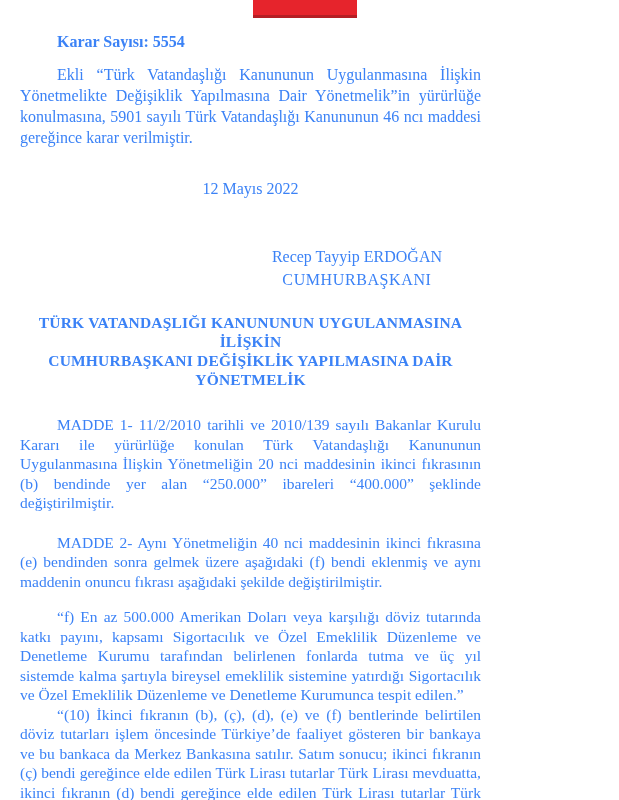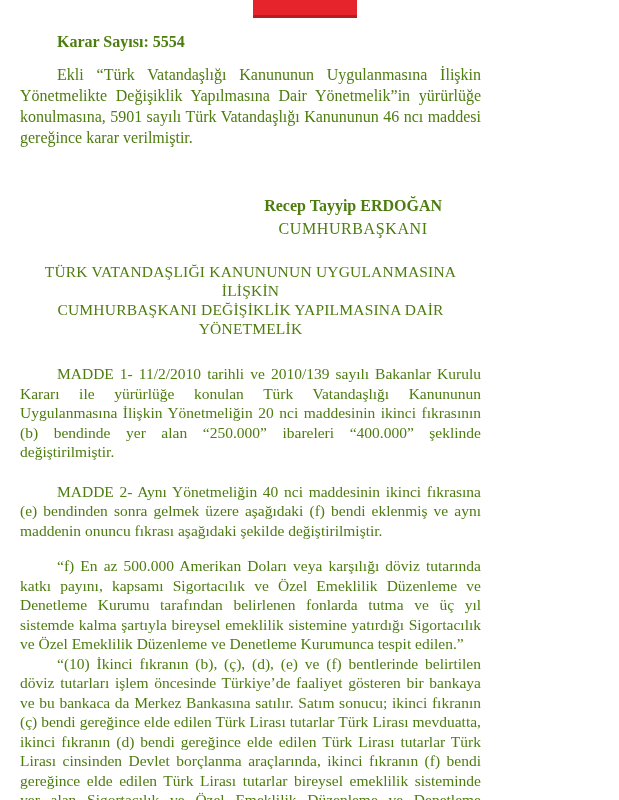--- a/index.html
+++ b/index.html
@@ -2,21 +2,21 @@
 <html><head>
 <meta charset="utf-8">
 <style>
   html, body { margin: 0; padding: 0; background: #fff; }
   .page {
     position: relative;
     width: 501px;
     height: 800px;
     background: #ffffff;
     font-family: "Liberation Serif", serif;
-    color: #4d7c0f;
+    color: #3b82f6;
     overflow: hidden;
   }
   .flag-banner {
     position: absolute;
     top: 0;
     left: 253px;
     width: 104px;
     height: 15px;
     background: #e6242c;
     border-bottom: 3px solid #b51e24;
@@ -43,35 +43,35 @@
     font-size: 16px;
     line-height: 21px;
     text-align: center;
   }
   .signature {
     margin: 6px 39px 0 auto;
     width: fit-content;
     text-align: center;
   }
   .signer-name {
-    font-weight: bold;
+    font-weight: normal;
     font-size: 16px;
     line-height: 19px;
     margin-top: 48px;
   }
   .signer-title {
     margin-top: 4px;
     font-size: 16px;
     line-height: 19px;
     letter-spacing: 0.6px;
   }
   .reg-title {
     margin-top: 24px;
     text-align: center;
-    font-weight: normal;
+    font-weight: bold;
     font-size: 15.5px;
     line-height: 19px;
     letter-spacing: 0.2px;
   }
   .para {
     font-size: 15.5px;
     line-height: 19.5px;
     text-indent: 37px;
     text-align: justify;
     margin: 0;
@@ -95,20 +95,21 @@
 <div class="page">
 
   <div class="flag-banner" style="background: rgb(230, 36, 44); border-bottom-color: rgb(181, 30, 36);"></div>
 
   <div class="content">
 
     <div class="decree-number">Karar Sayısı: 5554</div>
 
     <p class="intro">Ekli “Türk Vatandaşlığı Kanununun Uygulanmasına İlişkin Yönetmelikte Değişiklik Yapılmasına Dair Yönetmelik”in yürürlüğe konulmasına, 5901 sayılı Türk Vatandaşlığı Kanununun 46 ncı maddesi gereğince karar verilmiştir.</p>
 
+    <div class="date-line">12 Mayıs 2022</div>
 
     <div class="signature">
       <div class="signer-name">Recep Tayyip ERDOĞAN</div>
       <div class="signer-title">CUMHURBAŞKANI</div>
     </div>
 
     <div class="reg-title">
       <div>TÜRK VATANDAŞLIĞI KANUNUNUN UYGULANMASINA İLİŞKİN</div>
       <div>CUMHURBAŞKANI DEĞİŞİKLİK YAPILMASINA DAİR YÖNETMELİK</div>
     </div>

